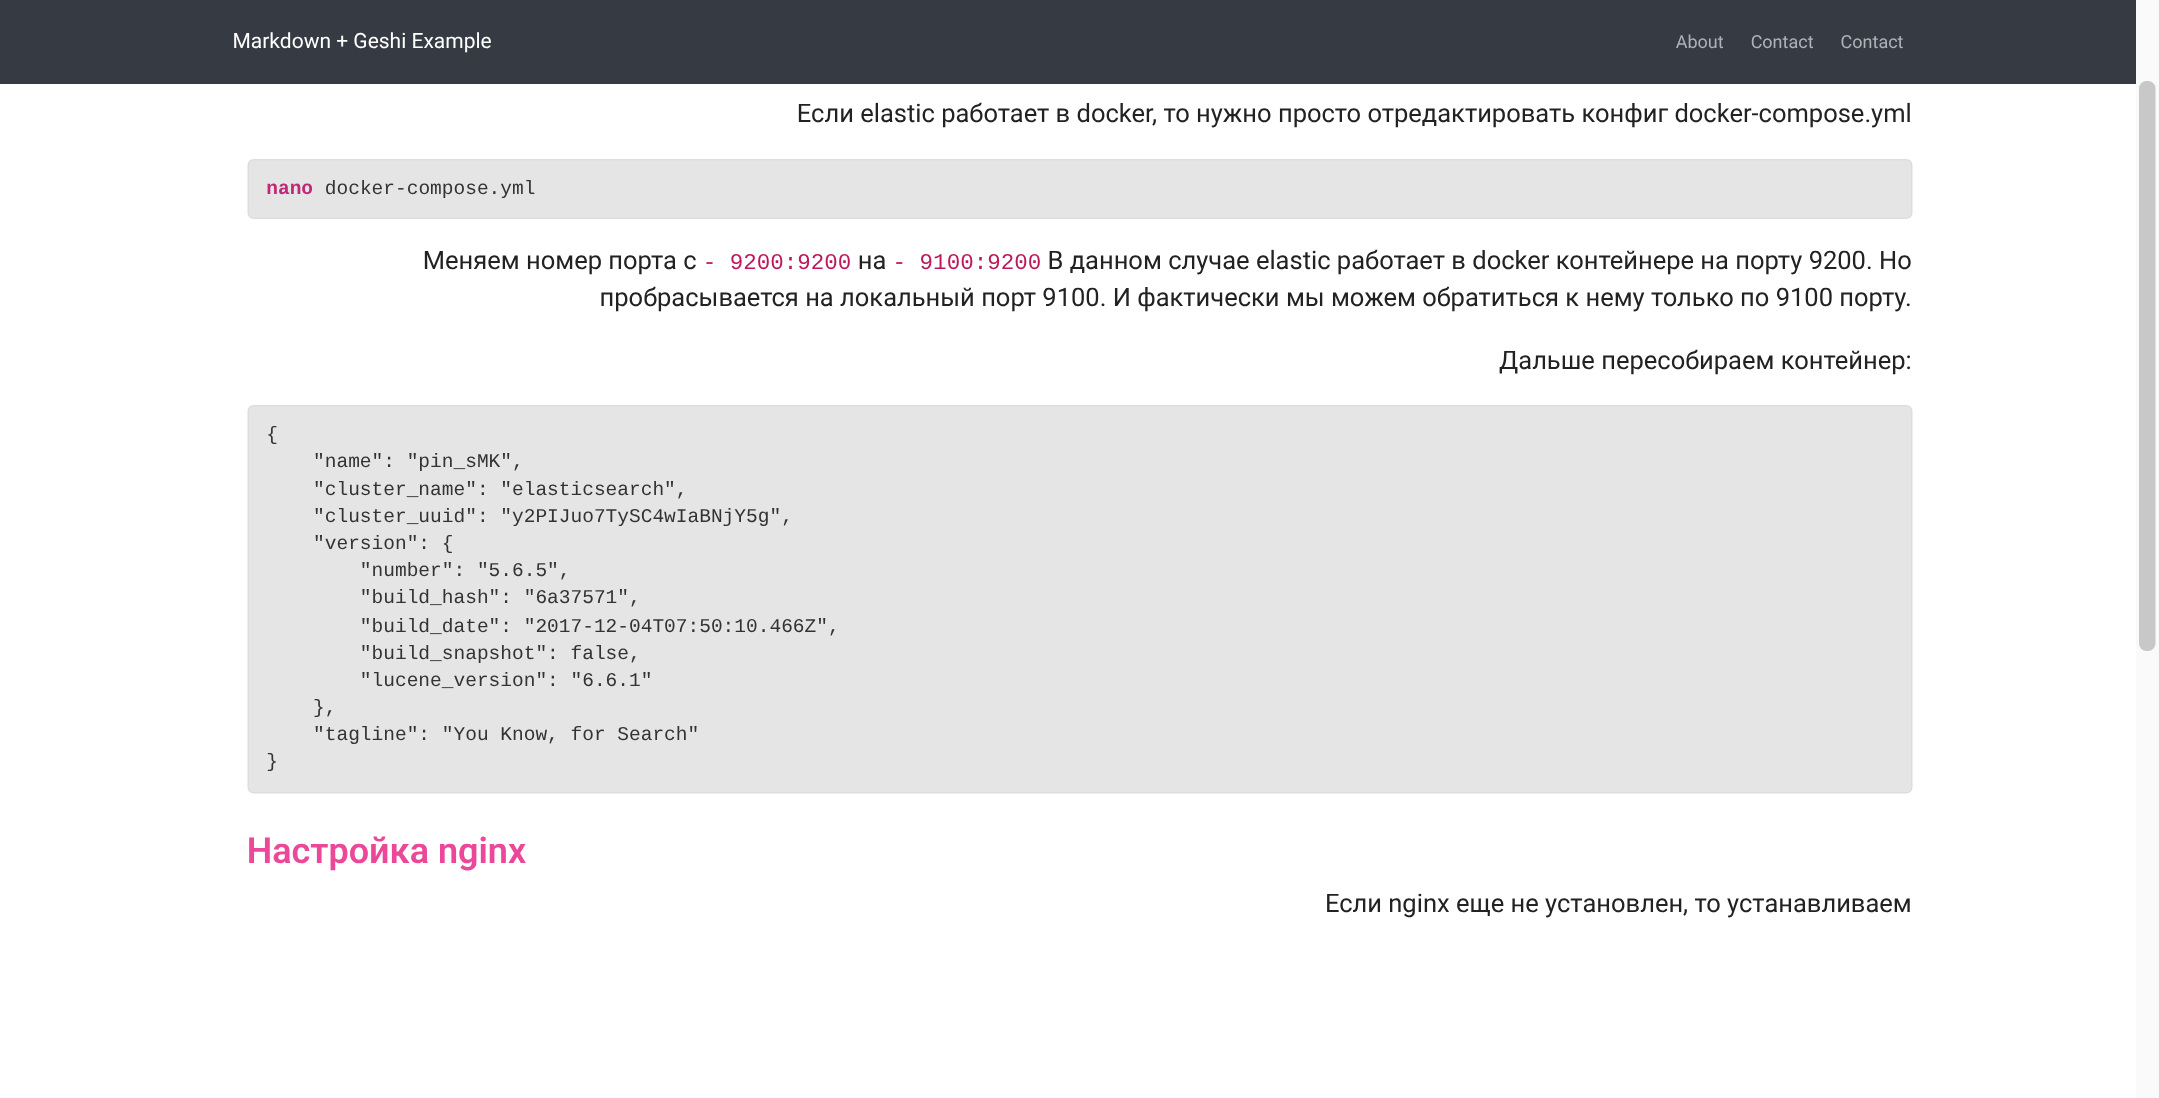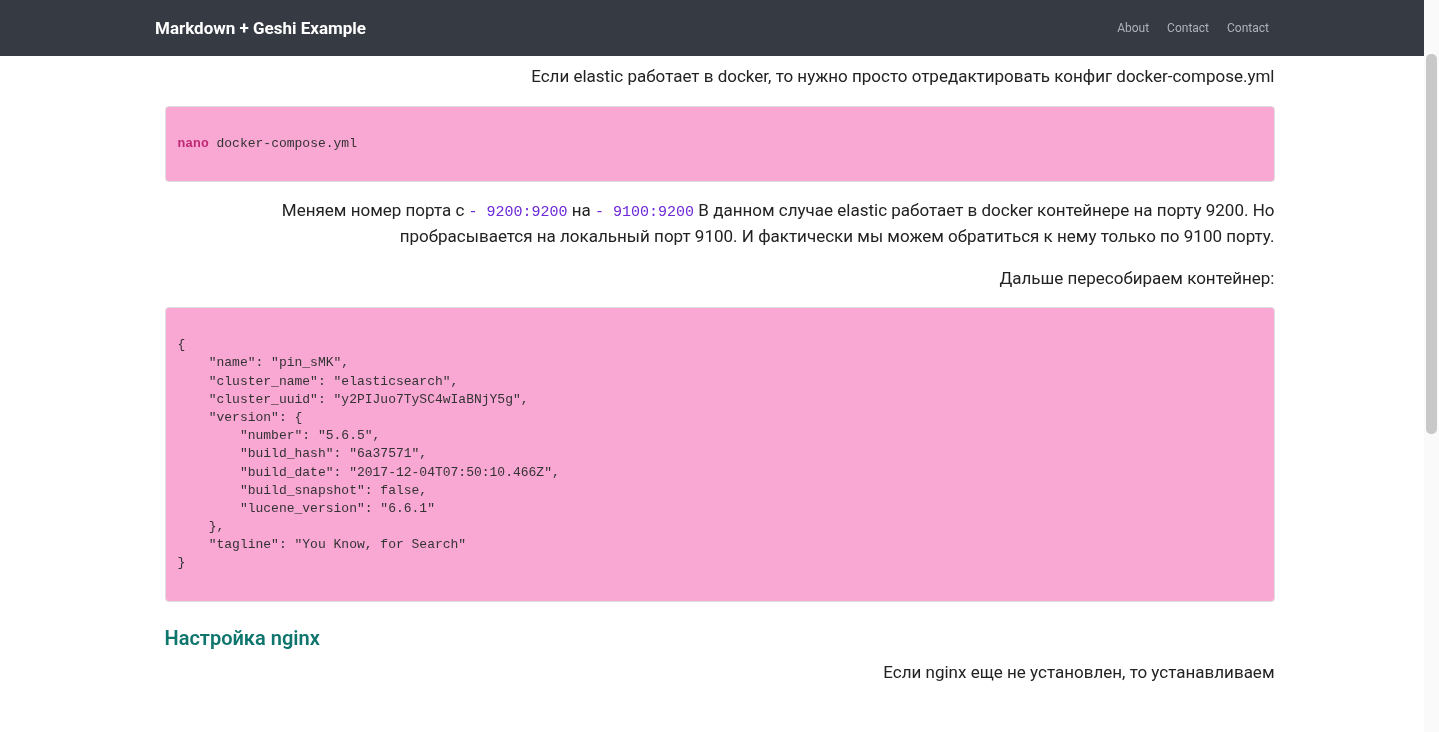--- a/index.html
+++ b/index.html
@@ -16,22 +16,22 @@
     display: flex;
     align-items: center;
     justify-content: space-between;
     padding: 0 155px 0 155px;
     position: fixed;
     top: 0; left: 0; right: 15px;
     z-index: 10;
   }
   .navbar .brand {
     color: #fff;
-    font-size: 17px;
-    font-weight: 700;
+    font-size: 14px;
+    font-weight: 400;
   }
   .navbar .links {
     display: flex;
     gap: 18px;
   }
   .navbar .links a {
     color: #aeb2b9;
     font-size: 12px;
     text-decoration: none;
     cursor: pointer;
@@ -42,44 +42,44 @@
     padding-top: 56px;
   }
   p {
     font-size: 17px;
     line-height: 1.5;
     margin: 8px 0 16px 0;
     color: #222;
     text-align: right;
   }
   pre {
-    background: #f9a8d4;
+    background: #e5e5e5;
     border: 1px solid #ddd;
     border-radius: 4px;
-    padding: 28px 12px;
+    padding: 10px 12px;
     font-family: Menlo, Monaco, Consolas, "Courier New", monospace;
     font-size: 13px;
     line-height: 1.4;
     margin: 0 0 16px 0;
     overflow-x: auto;
     white-space: pre;
     color: #333;
   }
   code.inline {
     font-family: Menlo, Monaco, Consolas, "Courier New", monospace;
     font-size: 15px;
-    color: #6d28d9;
+    color: #be185d;
   }
   .kw { color: #c02874; font-weight: bold; }
   .flag { color: #c02874; }
   h2 {
-    font-size: 20px;
+    font-size: 24px;
     font-weight: 600;
     margin: 24px 0 10px 0;
-    color: #0f766e;
+    color: #ec4899;
   }
   .scrollbar-track {
     position: fixed;
     top: 0; right: 0;
     width: 15px;
     height: 732px;
     background: #fafafa;
   }
   .scrollbar-thumb {
     position: absolute;

